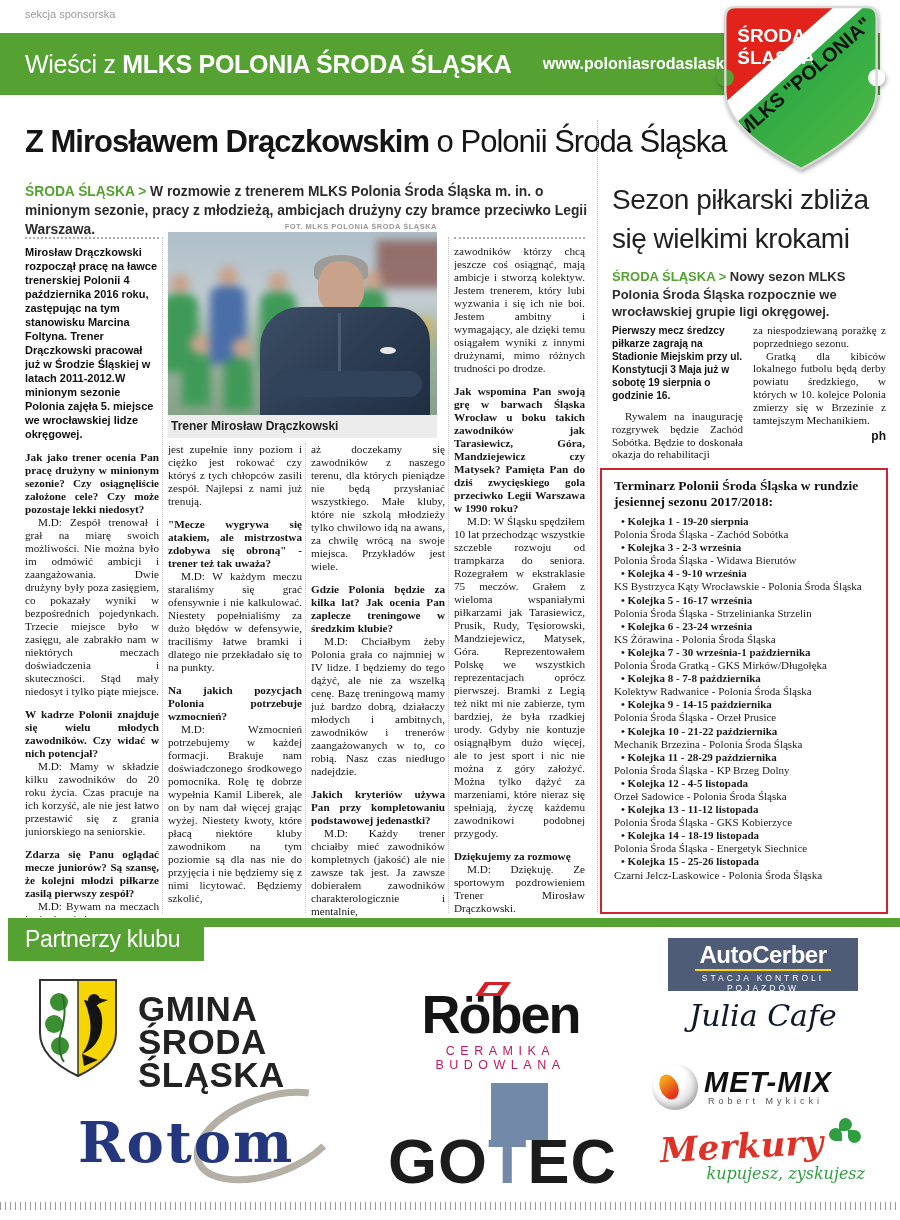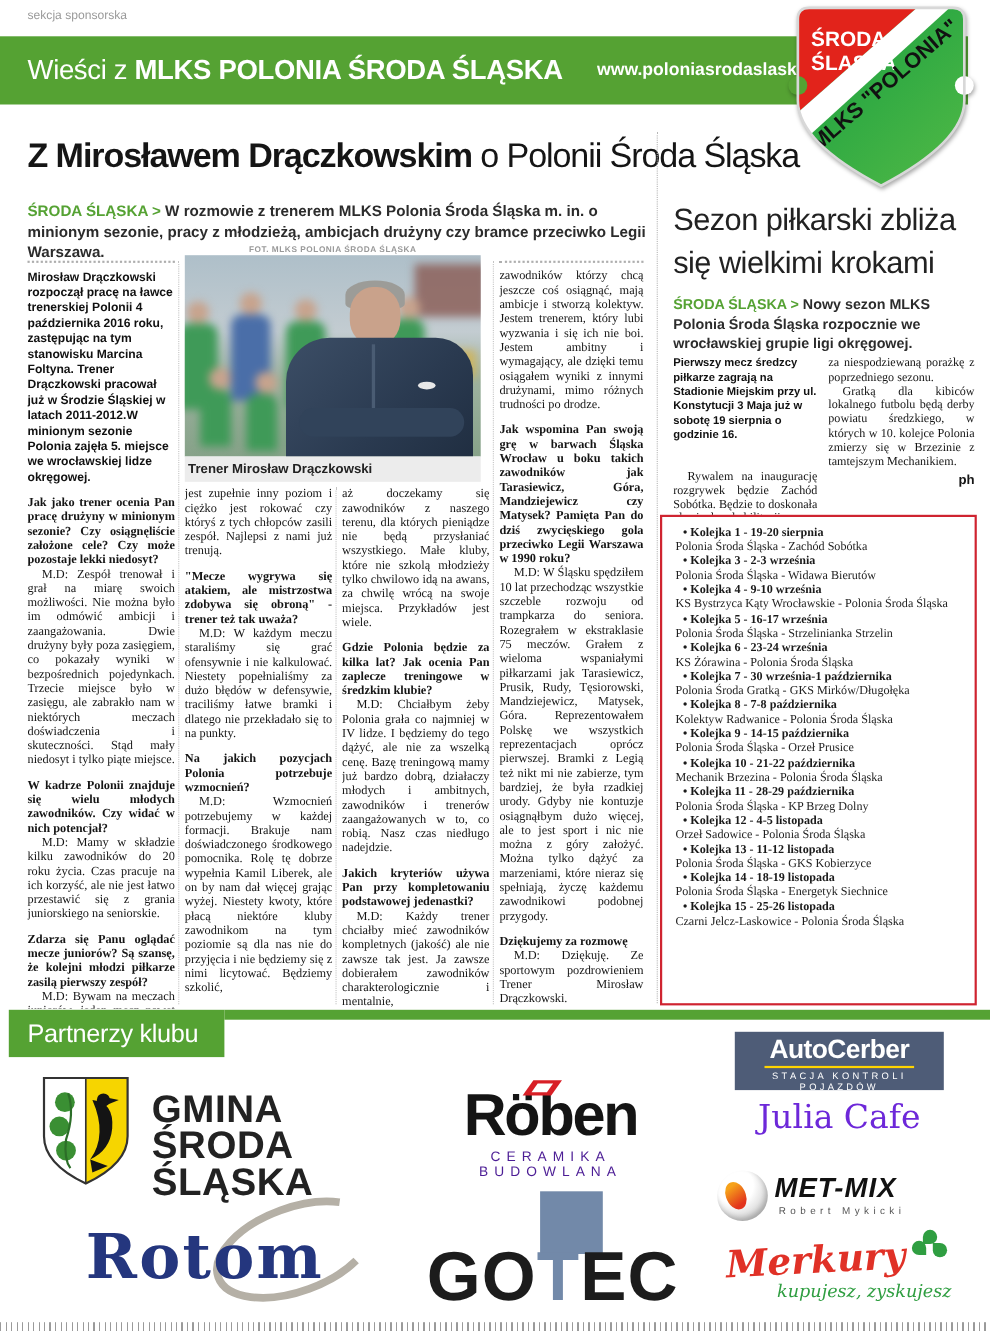--- a/index.html
+++ b/index.html
@@ -14,21 +14,21 @@
   .bar-text { position:absolute; left:25px; top:0; line-height:62px; color:#fff; font-size:25px; letter-spacing:-.3px; }
   .bar-text b { font-weight:700; }
   .bar-url { position:absolute; right:128px; top:0; line-height:62px; color:#fff; font-size:16px; font-weight:700; }
   .crest { left:712px; top:2px; width:178px; height:172px; filter:drop-shadow(1px 2px 2px rgba(0,0,0,.35)); z-index:3; }
 
   
   .headline { left:25px; top:124px; width:572px; font-size:31px; letter-spacing:-1px; color:#151515; white-space:nowrap; }
   .headline .hb { font-weight:700; }
   .lead { left:25px; top:182px; width:565px; font-size:13.8px; line-height:19px; font-weight:700; color:#2c2c2c; }
   .lead .lbl, .lbl-green { color:#55a233; }
-  .photo-credit { left:168px; top:222px; width:269px; text-align:center; font-size:7.5px; letter-spacing:.5px; color:#999; font-weight:700; }
+  .photo-credit { left:168px; top:222px; width:269px; text-align:right; font-size:7.5px; letter-spacing:.5px; color:#999; font-weight:700; }
   .photo { left:168px; top:232px; width:269px; height:183px; overflow:hidden;
            background:linear-gradient(180deg,#aebfc9 0%,#c3ccd1 38%,#9db29f 62%,#87a289 100%); }
   .ph-bg { position:absolute; inset:0; filter:blur(4px); }
   .ph-bld { position:absolute; right:-6px; top:8px; width:66px; height:48px; background:#8a5a52; opacity:.8; }
   .ph-seats { position:absolute; right:4px; top:86px; width:80px; height:26px; background:#d8b13f; opacity:.7; border-radius:4px; }
   .ph-p { position:absolute; width:36px; height:78px; border-radius:10px 10px 0 0; background:#3f9a58; }
   .ph-p::before { content:""; position:absolute; top:-20px; left:8px; width:20px; height:20px; border-radius:50%; background:#c7a38d; }
   .ph-p.blue { background:#4a6ea8; }
   .ph-p.small { width:28px; height:52px; }
   .ph-man { position:absolute; right:0; bottom:0; width:185px; height:160px; }
@@ -61,21 +61,21 @@
   .para.a { text-indent:13px; }
   .para.sig { font-family:"Liberation Sans",sans-serif; font-weight:700; font-size:11.5px;
               text-align:right; margin-top:2px; }
 
   
   .season-headline { left:612px; top:180px; width:278px; font-size:28px; line-height:39px; letter-spacing:-.5px; color:#222; }
   .season-lead { left:612px; top:268px; width:275px; font-size:13px; line-height:17.5px; font-weight:700; color:#2c2c2c; }
   .colA { left:612px; top:324px; width:131px; height:146px; }
   .colB { left:753px; top:324px; width:133px; height:146px; }
   .season .para { font-size:11px; line-height:12.8px; }
-  .season .para.intro { font-size:10.2px; line-height:13px; margin-bottom:25px; }
+  .season .para.intro { font-size:10.2px; line-height:13px; margin-bottom:8px; }
   .season .para.sig { font-size:12px; margin-top:4px; }
 
   
   .schedule { left:600px; top:468px; width:288px; height:446px; border:2px solid #cf2430;
               background:#fff; padding:8px 12px; overflow:hidden; }
   .sch-title { font-family:"Liberation Serif",serif; font-weight:700; font-size:13.5px; line-height:16px; margin-bottom:5px; color:#111; }
   .sch-round { font-family:"Liberation Serif",serif; font-weight:700; font-size:11px; line-height:13.1px; padding-left:7px; }
   .sch-round::before { content:"•  "; }
   .sch-match { font-family:"Liberation Serif",serif; font-size:11px; line-height:13.1px; color:#222; }
 
@@ -84,37 +84,37 @@
                     color:#fff; font-size:23px; line-height:43px; padding-left:17px; letter-spacing:-.3px; }
   .partner-strip { left:204px; top:918px; width:696px; height:9px; background:#55a233; }
 
   .gmina { left:30px; top:978px; width:320px; height:100px; }
   .gmina-text { position:absolute; left:108px; top:14px; font-size:35px; font-weight:700; letter-spacing:.5px; color:#222; line-height:33px; }
 
   .roben { left:388px; top:986px; width:225px; text-align:center; }
   .roben-name { font-size:54px; font-weight:700; letter-spacing:-2px; color:#141414; line-height:56px; position:relative; display:inline-block; }
   .roben-acc { position:absolute; left:58px; top:-4px; width:26px; height:14px; background:#d81f26; transform:skewX(-35deg); }
   .roben-acc::after { content:""; position:absolute; left:6px; top:3px; width:14px; height:8px; background:#fff; transform:skewX(0deg); }
-  .roben-sub { font-size:12.5px; letter-spacing:5.5px; color:#4c1d95; margin-top:2px; }
+  .roben-sub { font-size:12.5px; letter-spacing:5.5px; color:#be185d; margin-top:2px; }
 
   .autocerber { left:668px; top:938px; width:190px; height:53px; background:#4e5c77; text-align:center; padding-top:4px; }
   .ac-name { color:#fff; font-size:24px; font-weight:700; letter-spacing:-.5px; line-height:26px;
              border-bottom:2px solid #ffd400; display:inline-block; padding:0 4px 1px; }
   .ac-sub { color:#fff; font-size:8.5px; letter-spacing:3px; margin-top:2px; }
 
   .julia { left:668px; top:998px; width:190px; text-align:center; font-family:"DejaVu Serif",serif;
-           font-size:30px; color:#6d28d9; }
+           font-style:italic; font-size:30px; color:#0f172a; }
 
   .metmix { left:652px; top:1062px; width:215px; height:56px; }
   .mm-sphere { position:absolute; left:0; top:2px; width:46px; height:46px; border-radius:50%;
                background:radial-gradient(circle at 35% 30%, #ffffff 0 38%, #e2e2e2 62%, #b9b9b9 100%);
                box-shadow:inset -2px -3px 5px rgba(0,0,0,.2); }
   .mm-flame { position:absolute; left:8px; top:10px; width:18px; height:26px; border-radius:50% 60% 50% 60%;
               background:linear-gradient(160deg,#f6a21a 20%,#e2341d 80%); transform:rotate(-18deg); }
-  .mm-name { position:absolute; left:52px; top:4px; font-size:25px; font-weight:700; font-style:italic; letter-spacing:1px; color:#111; }
+  .mm-name { position:absolute; left:52px; top:4px; font-size:29px; font-weight:700; font-style:italic; letter-spacing:1px; color:#111; }
   .mm-sub { position:absolute; left:56px; top:34px; font-size:9px; letter-spacing:4px; color:#555; }
 
   .rotom { left:70px; top:1086px; width:280px; height:106px; }
   .gotec { left:388px; top:1125px; width:265px; height:75px; font-size:63px; font-weight:700; letter-spacing:1px; color:#1c1c1c; }
   .gotec-sq { position:absolute; left:103px; top:-42px; width:57px; height:57px; background:#7289a9; z-index:0; }
   .gotec span { position:relative; z-index:1; }
   .gotec .blue { color:#7289a9; }
 
   .merkury { left:660px; top:1126px; width:205px; height:78px; font-family:"DejaVu Serif",serif; font-style:italic; }
   .mk-name { font-size:34px; font-weight:700; color:#e03127; transform:rotate(-3deg); display:inline-block; }
@@ -234,20 +234,21 @@
     </div>
   <div class="abs col colB">
 
   <p class="para cont">za niespodziewaną porażkę z poprzedniego sezonu.</p>
       <p class="para a">Gratką dla kibiców lokalnego futbolu będą derby powiatu średzkiego, w których w 10. kolejce Polonia zmierzy się w Brzezinie z tamtejszym Mechanikiem.</p>
       <p class="para sig">ph</p>
     </div>
 </div>
 
 <div class="abs schedule">
+  <div class="sch-title">Terminarz Polonii Środa Śląska w rundzie jesiennej sezonu 2017/2018:</div>
   <div>
 
       <div class="sch-item">
         <div class="sch-round">Kolejka 1 - 19-20 sierpnia</div>
         <div class="sch-match">Polonia Środa Śląska - Zachód Sobótka</div>
       </div>
 
 
       <div class="sch-item">
         <div class="sch-round">Kolejka 3 - 2-3 września</div>

